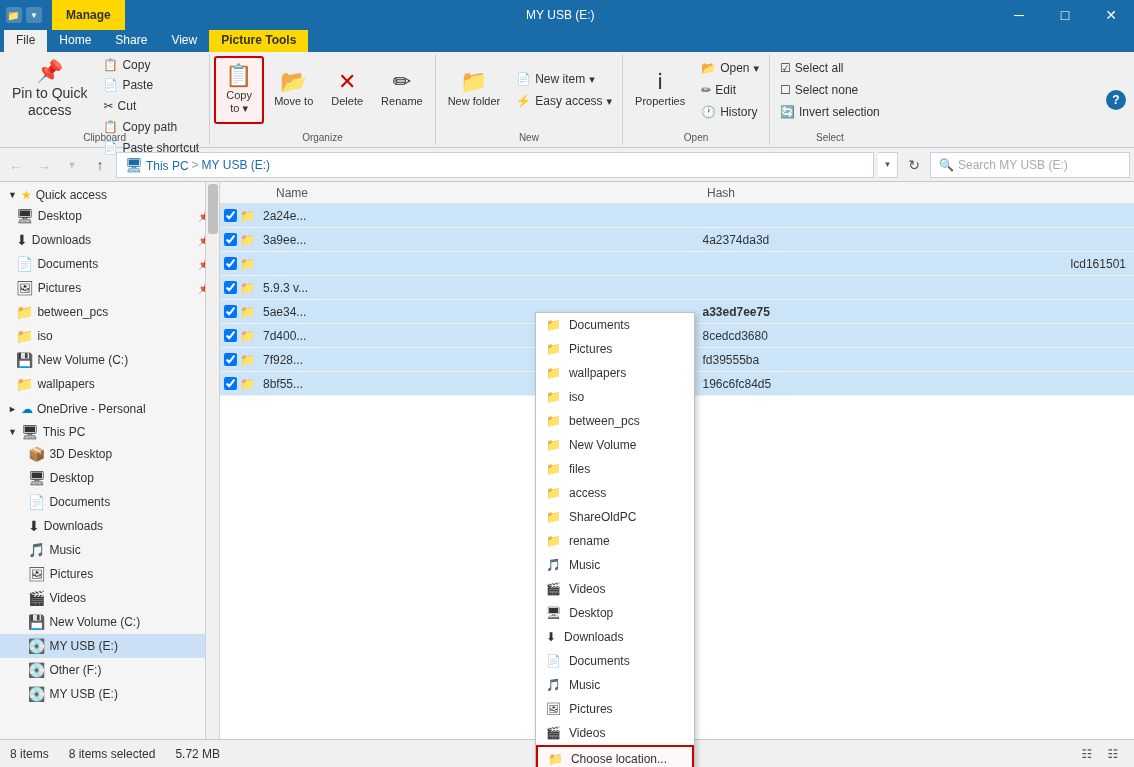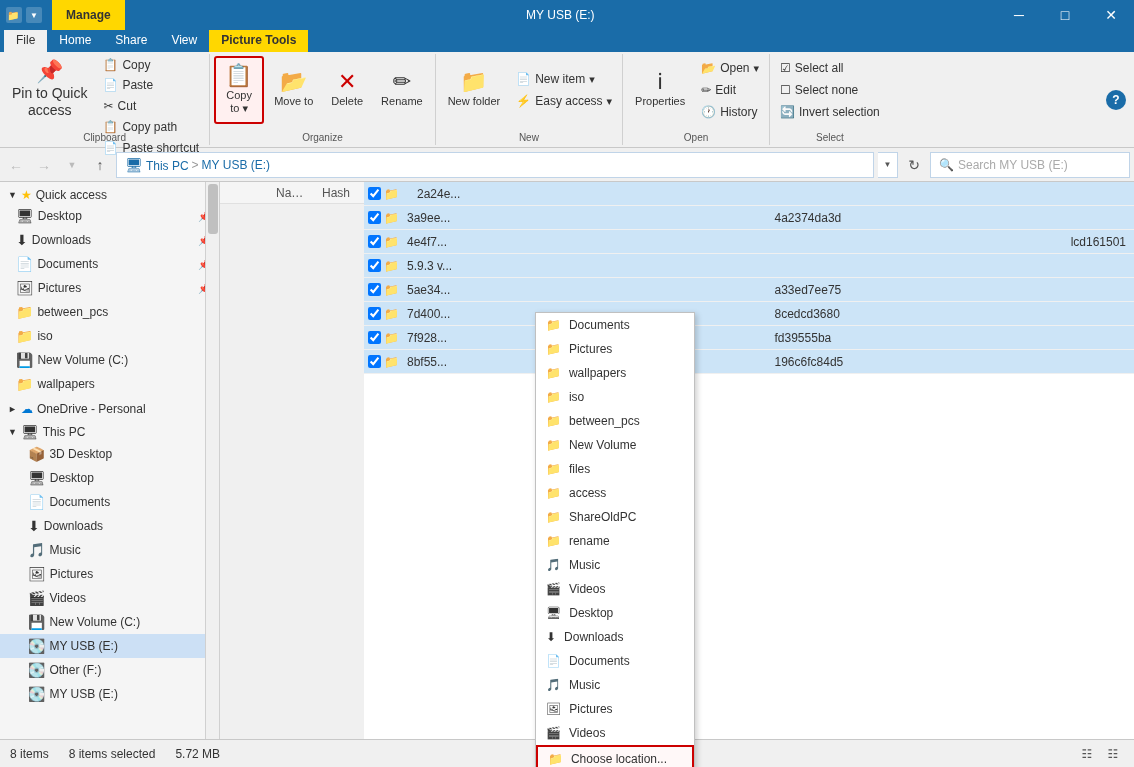--- a/index.html
+++ b/index.html
@@ -531,68 +531,67 @@
     <div class="sidebar-item" style="padding-left:28px;">
       <span style="font-size:14px;">💽</span>
       <span>Other (F:)</span>
     </div>
     <div class="sidebar-item" style="padding-left:28px;">
       <span style="font-size:14px;">💽</span>
       <span>MY USB (E:)</span>
     </div>
   </div>
 
-  <div style="flex:1;display:flex;position:relative;">
+  <div style="flex:1;display:flex;flex-direction:column;position:relative;">
 
     <div class="file-list-header">
       <div style="width:24px;"></div>
       <div style="width:20px;"></div>
       <div class="file-col" style="flex:2;">Name</div>
       <div class="file-col" style="flex:2;">Hash</div>
     </div>
 
     <div class="file-list">
       <div class="file-row">
         <div class="file-checkbox">
             <input type="checkbox" checked="" style="">
           </div>
         <span>📁</span>
-        <div class="file-col" style="flex:2;margin-left:10px;">2a24e...</div>
+        <div class="file-col" style="flex:2;">2a24e...</div>
       </div>
       <div class="file-row">
         <div class="file-checkbox">
             <input type="checkbox" checked="" style="">
           </div>
         <span>📁</span>
         <div class="file-col" style="flex:2;">3a9ee...</div>
         <div class="file-col" style="flex:2;">4a2374da3d</div>
       </div>
       <div class="file-row">
         <div class="file-checkbox">
             <input type="checkbox" checked="" style="">
           </div>
         <span>📁</span>
-        <div class="file-col" style="flex:2;">4e4f7...</div>
         <div class="file-col" style="flex:2;text-align:right;">lcd161501</div>
       </div>
       <div class="file-row">
         <div class="file-checkbox">
             <input type="checkbox" checked="" style="">
           </div>
         <span>📁</span>
         <div class="file-col" style="flex:2;">5.9.3 v...</div>
         <div class="file-col" style="flex:2;"></div>
       </div>
       <div class="file-row">
         <div class="file-checkbox">
             <input type="checkbox" checked="" style="">
           </div>
         <span>📁</span>
         <div class="file-col" style="flex:2;">5ae34...</div>
-        <div class="file-col" style="flex:2;">a33ed7ee75</div>
+        <div class="file-col" style="flex:2;font-weight:bold;">a33ed7ee75</div>
       </div>
       <div class="file-row">
         <div class="file-checkbox">
             <input type="checkbox" checked="" style="">
           </div>
         <span>📁</span>
         <div class="file-col" style="flex:2;">7d400...</div>
         <div class="file-col" style="flex:2;">8cedcd3680</div>
       </div>
       <div class="file-row">

